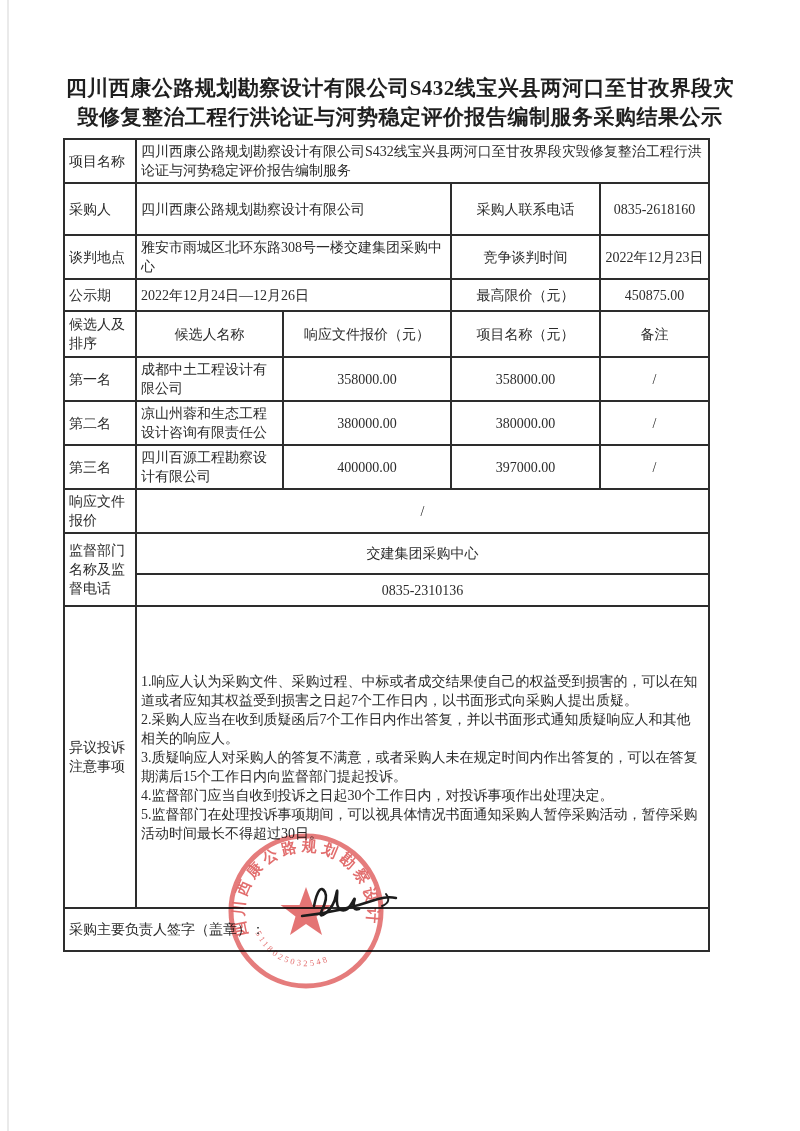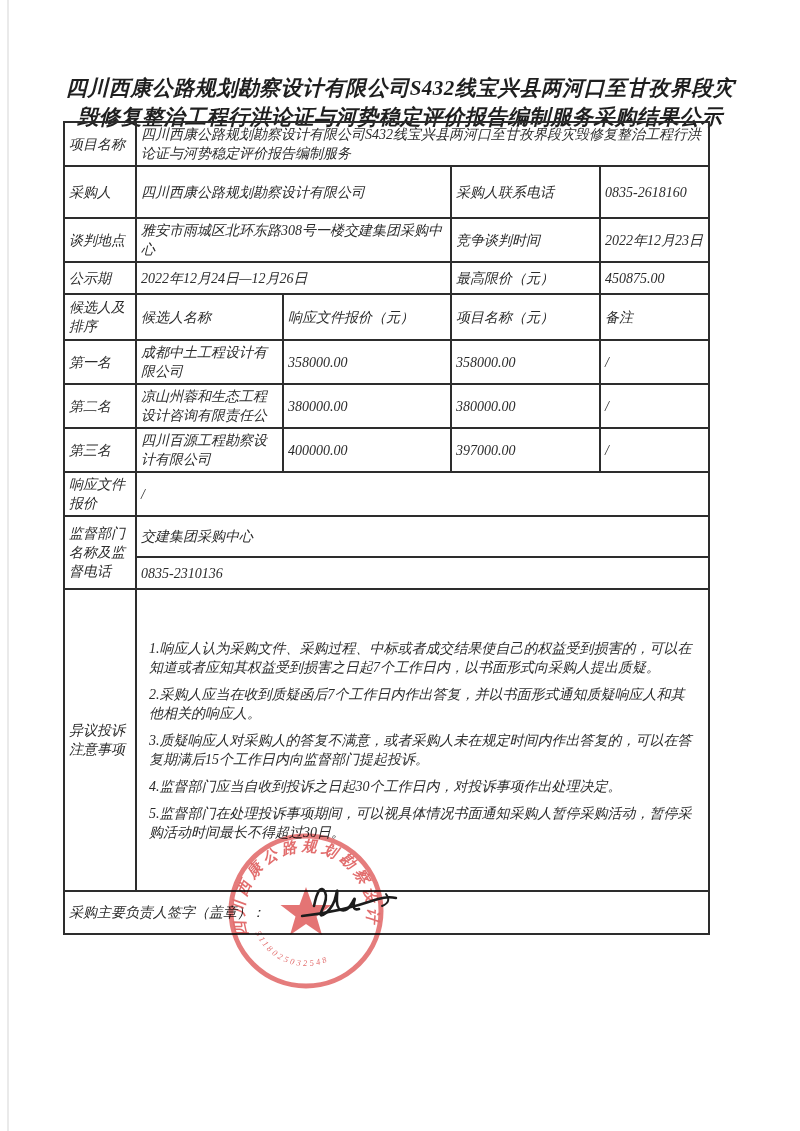--- a/index.html
+++ b/index.html
@@ -3,59 +3,58 @@
 <meta charset="utf-8">
 <style>
   html,body{margin:0;padding:0;background:#ffffff;}
   .page{
     position:relative;
     width:800px;height:1131px;
     background:#ffffff;
     font-family:"Liberation Serif","DejaVu Serif",serif;
     color:#2b2b2b;
     overflow:hidden;
-    font-style:italic;
   }
   .scan-edge{
     position:absolute;left:7px;top:0;width:2px;height:1131px;
     background:#dcdcdc;opacity:.6;
   }
   .doc-title{
     position:absolute;left:0;top:74px;width:100%;
     text-align:center;
     font-size:21px;font-weight:bold;line-height:29px;
     letter-spacing:.5px;
     white-space:pre-line;
     color:#1f1f1f;
   }
   table.main{
-    position:absolute;left:63px;top:121px;
+    position:absolute;left:63px;top:138px;
     width:645px;
     border-collapse:collapse;
     table-layout:fixed;
     font-size:14px;
     color:#2b2b2b;
   }
   table.main td{
     border:2px solid #2d2d2d;
     padding:2px 4px;
     vertical-align:middle;
     line-height:19px;
     overflow:hidden;
   }
   td.lab{padding-left:3px;text-align:left;}
-  td.ctr{text-align:left;}
+  td.ctr{text-align:center;}
   td.vleft{padding-left:6px;text-align:left;}
   td.notice-cell{
     vertical-align:top;
     padding:8px 6px 6px 7px;
     line-height:22px;
     text-align:left;
   }
-  .notice-item{margin:8px;}
+  .notice-item{margin:0;}
   td.sig-cell{padding-left:4px;}
   .sig-label{display:inline-block;}
   
   .seal{
     position:absolute;left:224px;top:831px;width:164px;height:160px;
     mix-blend-mode:multiply;opacity:.85;
     pointer-events:none;
   }
   .signature{
     position:absolute;left:300px;top:872px;width:110px;height:50px;

